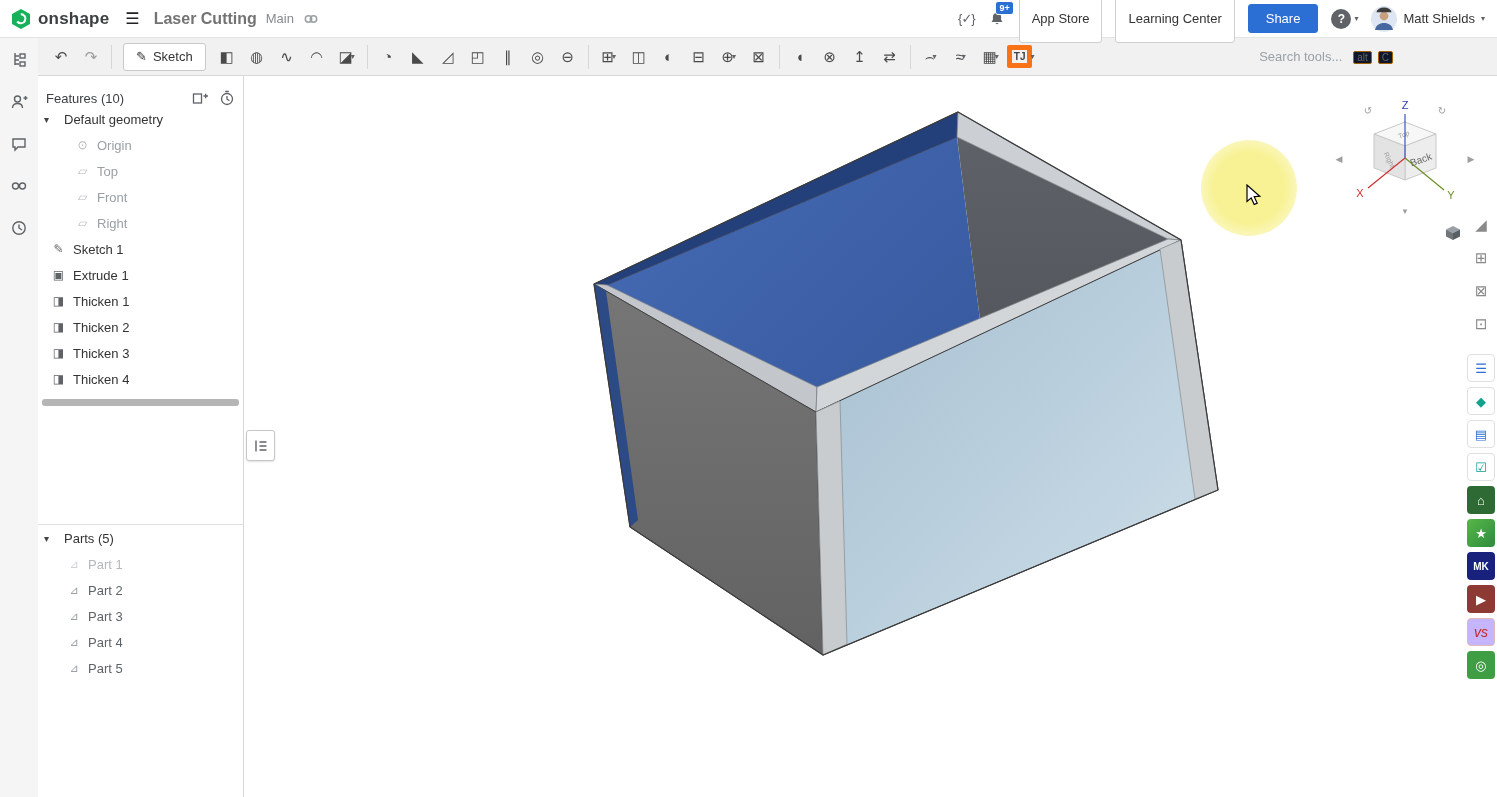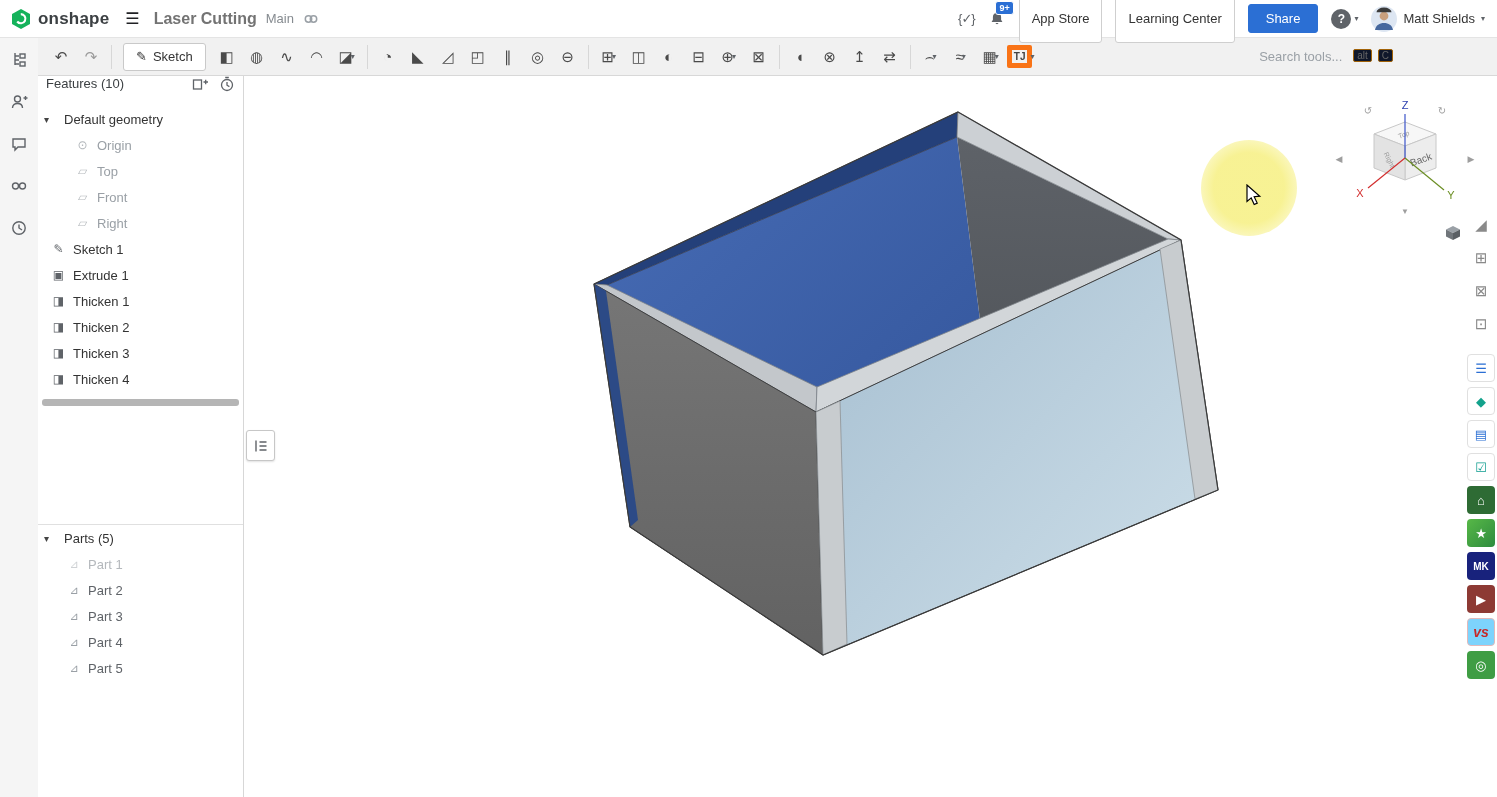--- a/index.html
+++ b/index.html
@@ -23,31 +23,31 @@
 .caret{font-size:8px;color:#5f6368}
 .user{display:flex;align-items:center;gap:6px}
 .user-name{font-size:13px;color:#333}
 
 .toolbar{position:absolute;left:38px;top:38px;width:1459px;height:38px;background:#f1f1f1;border-bottom:1px solid #d8d8d8;display:flex;align-items:center;padding:0 8px;z-index:29}
 .tbtn{min-width:30px;height:30px;display:flex;align-items:center;justify-content:center;font-size:15px;color:#4a4a4a;cursor:pointer}
 .tbtn .caret{margin-left:-2px}
 .tb-div{width:1px;height:24px;background:#d7d7d7;margin:0 5px}
 .sketch-btn{display:flex;align-items:center;gap:6px;background:#fff;border:1px solid #c9c9c9;border-radius:3px;height:28px;padding:0 12px;font-size:13px;color:#333;margin:0 6px;cursor:pointer}
 .tj{font-size:10px;font-weight:bold;border:5px solid #f97316;border-radius:2px;padding:1px 2px;color:#444}
-.search{margin-left:auto;margin-right:96px;display:flex;align-items:flex-start;gap:6px}
+.search{margin-left:auto;margin-right:96px;display:flex;align-items:flex-end;gap:6px}
 .search input{border:none;background:transparent;outline:none;font-size:13px;color:#555;width:88px}
 .search input::placeholder{color:#9aa0a6}
 .kbd{font-size:10px;border:1px solid #a16207;border-radius:2px;padding:0 3px;color:#666;background:#0f172a}
 
 .left-rail{position:absolute;left:0;top:38px;width:38px;bottom:0;background:#f5f5f5;display:flex;flex-direction:column;align-items:center;padding-top:8px;gap:14px;z-index:28}
 .rail-btn{width:30px;height:28px;display:flex;align-items:center;justify-content:center;cursor:pointer}
 .rail-btn svg{stroke:#5f6368;fill:none;stroke-width:1.4}
 
 .fpanel{position:absolute;left:38px;top:76px;width:206px;bottom:0;background:#fff;border-right:1px solid #d7d7d7;z-index:27}
-.fp-head{height:30px;display:flex;align-items:flex-start;padding:0 8px;gap:8px}
+.fp-head{height:30px;display:flex;align-items:flex-end;padding:0 8px;gap:8px}
 .fp-title{font-size:13px;color:#3c4043}
 .fp-head-icons{margin-left:auto;display:flex;gap:10px}
 .fp-head-icons svg{stroke:#5f6368;fill:none;stroke-width:1.3;cursor:pointer}
 .filter-row{display:flex;align-items:center;gap:6px;padding:2px 8px 6px 10px}
 .filter-row svg{fill:#9aa0a6}
 .filter-row input{flex:1;height:24px;border:1px solid #ccc;border-radius:3px;font-size:12px;padding:0 7px;outline:none;color:#444}
 .filter-row input::placeholder{font-style:italic;color:#9aa0a6}
 .trow{height:26px;display:flex;align-items:center;gap:7px;font-size:13px;color:#333;cursor:pointer}
 .trow .tg{width:15px;text-align:center;font-size:12px;color:#5f6368}
 .trow .chev{font-size:10px;color:#444;width:13px}
@@ -445,15 +445,15 @@
 </div>
 <div class="rrail rr-bot">
   <div class="rr-ic" style="color:#2b6fd4;background:#fff;border:1px solid #e0e0e0">☰</div>
   <div class="rr-ic" style="color:#13a28c;background:#fff;border:1px solid #e0e0e0">◆</div>
   <div class="rr-ic" style="color:#2b6fd4;background:#fff;border:1px solid #e0e0e0">▤</div>
   <div class="rr-ic" style="color:#0f9d8f;background:#fff;border:1px solid #e0e0e0">☑</div>
   <div class="rr-ic" style="color:#fff;background:#2e6b34">⌂</div>
   <div class="rr-ic" style="color:#fff;background:linear-gradient(135deg,#57b847,#2e8b3e)">★</div>
   <div class="rr-ic" style="color:#fff;background:#18227c;font-size:10px;font-weight:bold">MK</div>
   <div class="rr-ic" style="color:#fff;background:#8d3a34">▶</div>
-  <div class="rr-ic" style="color:#c62828;background:#7dd3fc;border:1px solid #e3b9b9;font-size:14px;font-weight:bold;font-style:italic">vs</div>
+  <div class="rr-ic" style="color:#c62828;background:#c4b5fd;border:1px solid #e3b9b9;font-size:14px;font-weight:normal;font-style:italic">vs</div>
   <div class="rr-ic" style="color:#fff;background:#3f9d44">◎</div>
 </div>
 
 </body></html>

